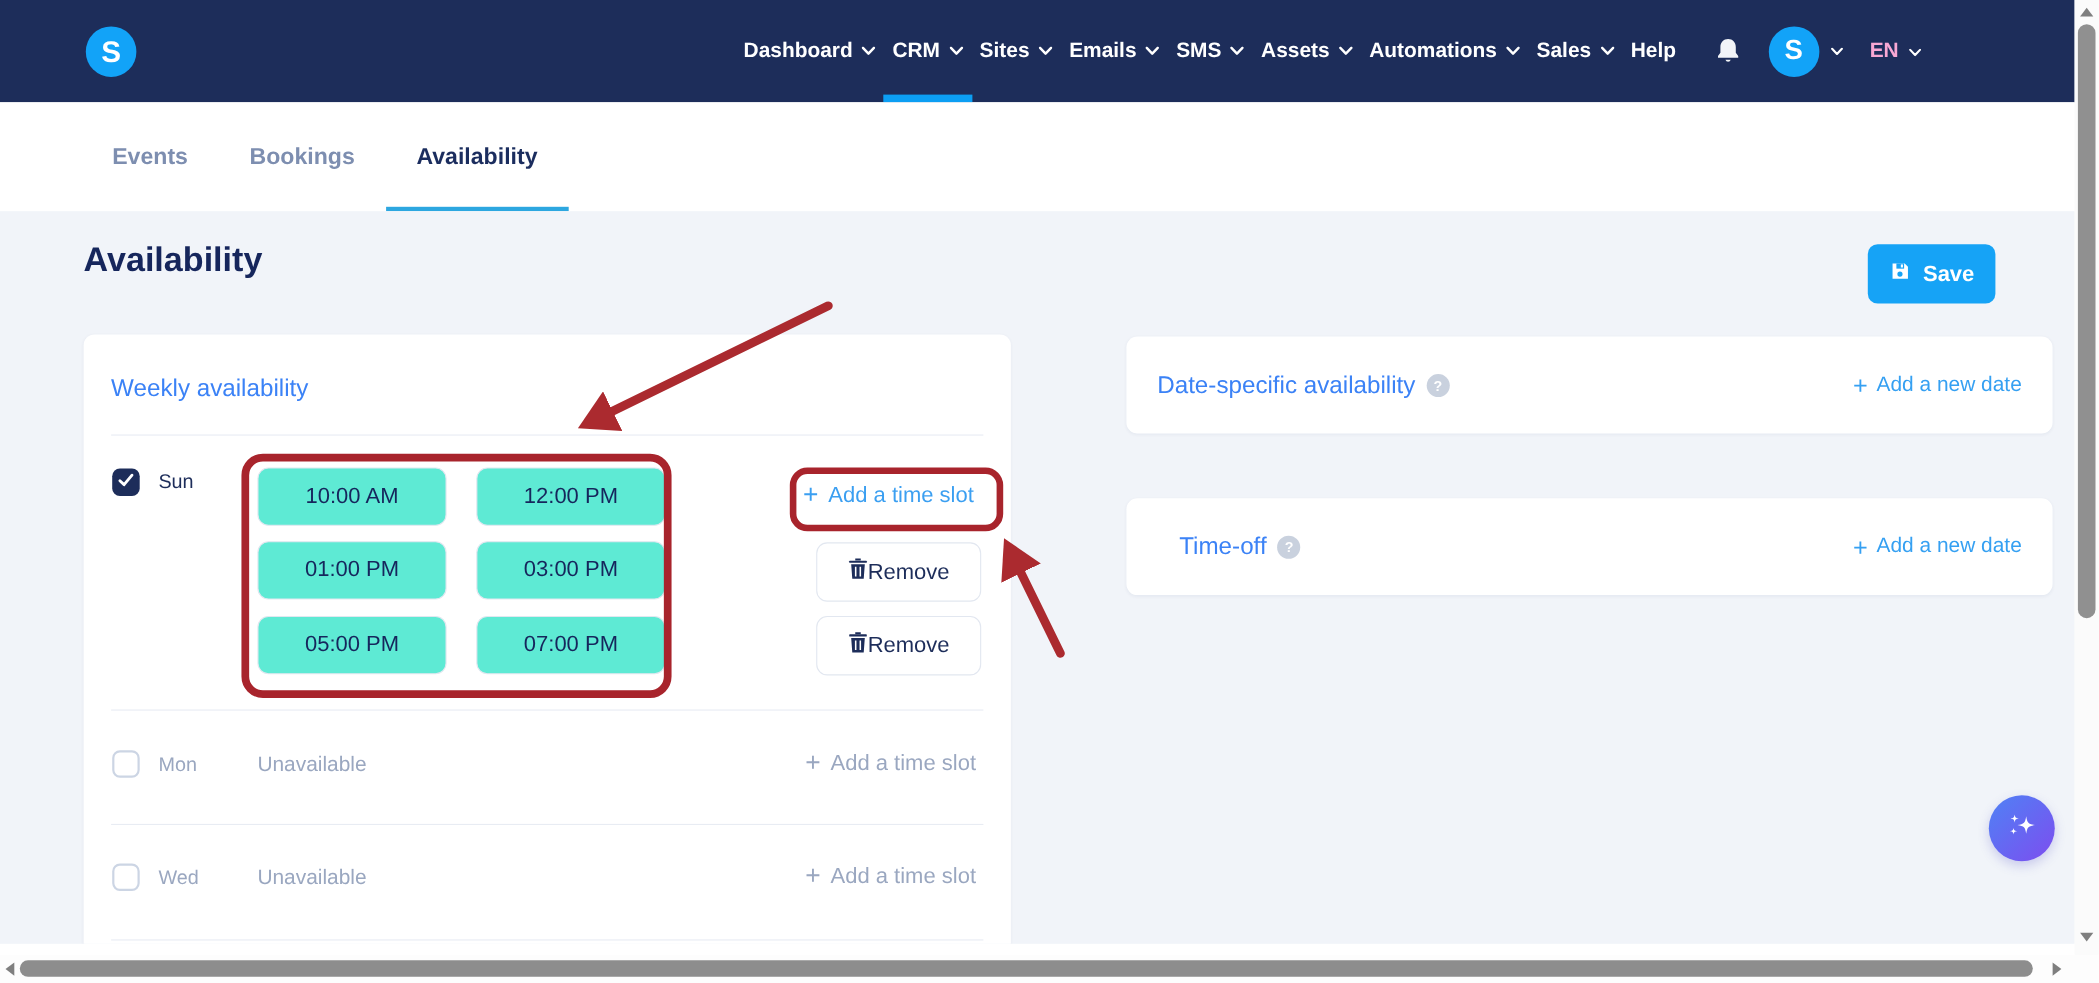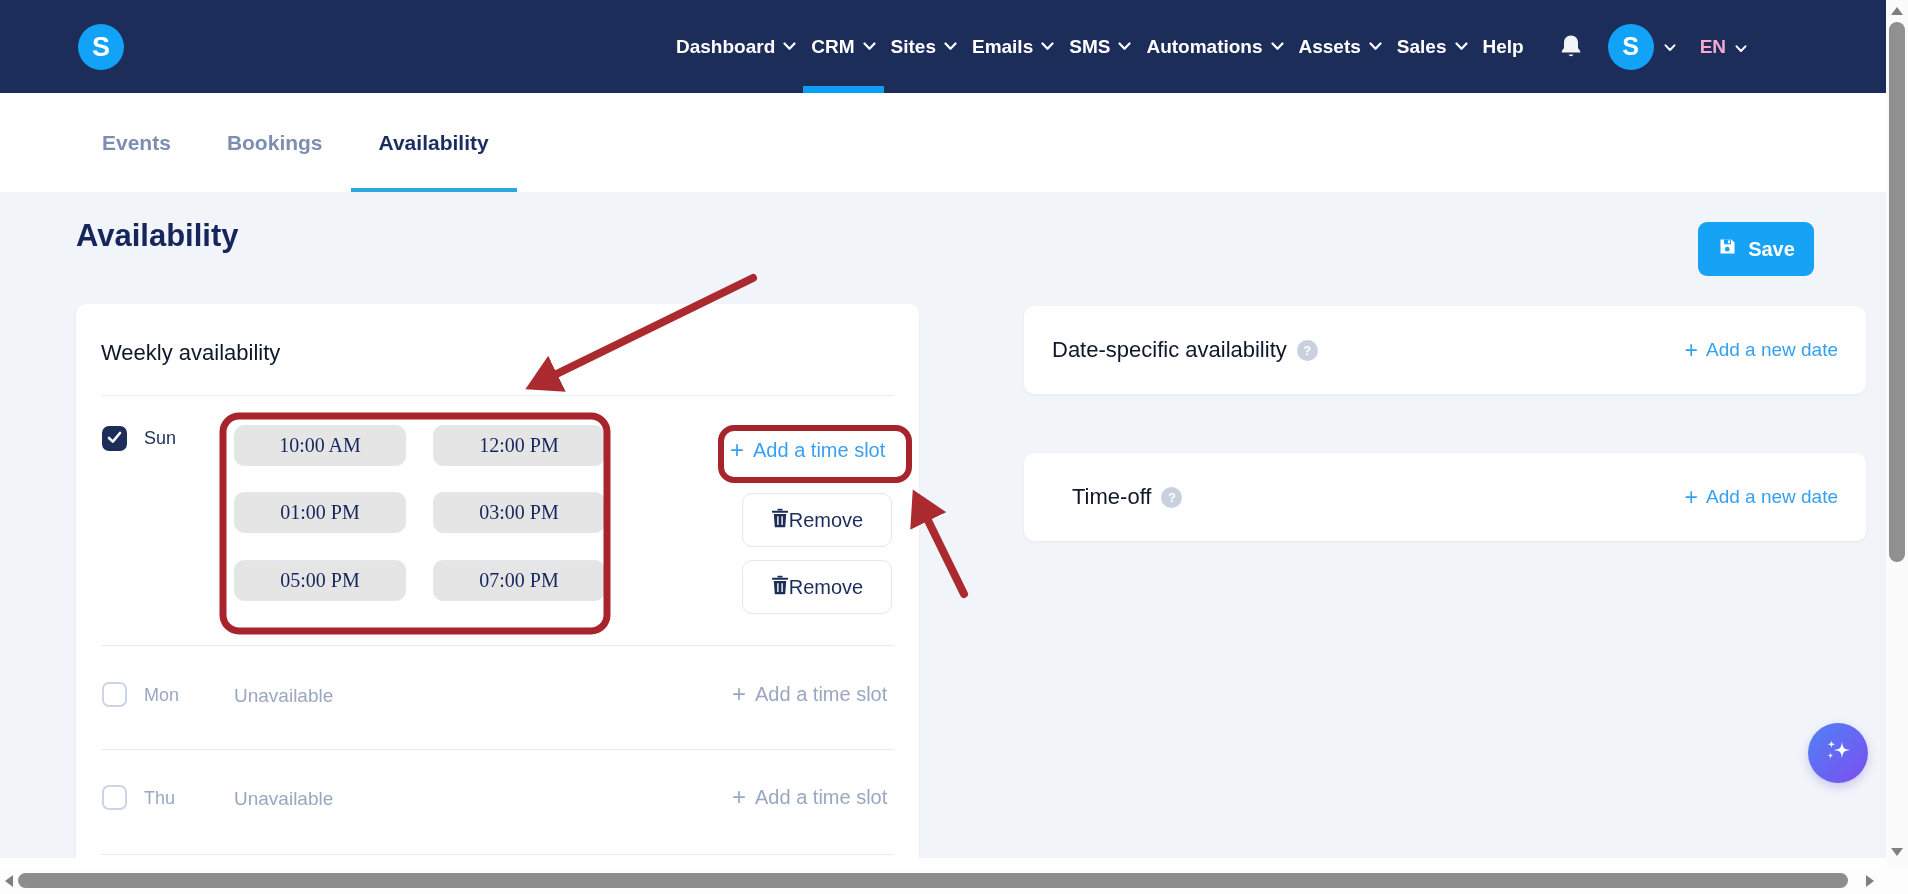--- a/index.html
+++ b/index.html
@@ -38,34 +38,34 @@
              background:#f1f4f9; overflow:hidden; }
   .page-title { position:absolute; left:76px; top:26px; font-size:31px; font-weight:700; color:#16265c; }
   .save-btn { position:absolute; left:1698px; top:30px; width:116px; height:54px; background:#16a3f6;
               border:none; border-radius:9px; color:#fff; font-size:20px; font-weight:700;
               display:flex; align-items:center; justify-content:center; gap:10px; cursor:pointer;
               font-family:"Liberation Sans", sans-serif; }
 
   .card { position:absolute; background:#fff; border-radius:10px;
           box-shadow:0 1px 3px rgba(23,38,92,.05); }
   .card-weekly { left:76px; top:112px; width:843px; height:600px; }
-  .card-title { font-size:22px; font-weight:500; color:#0f172a; }
+  .card-title { font-size:22px; font-weight:500; color:#3b82f6; }
   .divider { position:absolute; left:25px; right:25px; height:1px; background:#e8ecf3; }
 
   .checkbox { position:absolute; width:25px; height:25px; border-radius:7px; cursor:pointer; }
   .checkbox.checked { background:#1d2d5a; display:flex; align-items:center; justify-content:center; }
   .checkbox.unchecked { background:#fff; border:2px solid #ccd5e4; }
   .day-label { position:absolute; font-size:18px; font-weight:500; }
   .day-on  { color:#1d2d5a; }
   .day-off { color:#9aa7c0; }
   .unavail { position:absolute; font-size:19px; color:#9aa7c0; }
 
-  .time-input { position:absolute; width:172px; height:41px; background:#e5e5e5;
+  .time-input { position:absolute; width:172px; height:53px; background:#5eead4;
                 border:1px solid #e2e7f0; border-radius:10px; color:#16265c; font-size:20px;
-                display:flex; align-items:center; justify-content:center; cursor:pointer;font-family:Liberation Serif, serif; }
+                display:flex; align-items:center; justify-content:center; cursor:pointer; }
 
   .add-slot { position:absolute; display:flex; align-items:center; gap:9px; cursor:pointer; }
   .add-slot .plus { font-size:24px; font-weight:400; line-height:1; }
   .add-slot .lbl  { font-size:20px; }
   .add-slot.blue { color:#3b9ff1; }
   .add-slot.gray { color:#9aa7c0; }
 
   .remove-btn { position:absolute; width:150px; height:54px; background:#fff;
                 border:1px solid #e2e7f0; border-radius:10px; color:#1d2d5a; font-size:20px;
                 display:flex; align-items:center; justify-content:center; cursor:pointer;
@@ -147,29 +147,29 @@
       </div>
       <div class="nav-item">
         <span>SMS</span>
         <span class="chev">
             <svg width="13" height="9" viewBox="0 0 13 9">
               <polyline points="1.5,1.5 6.5,6.8 11.5,1.5" fill="none" stroke="#fff" stroke-width="2.2" stroke-linecap="round" stroke-linejoin="round"></polyline>
             </svg>
           </span>
       </div>
       <div class="nav-item">
+        <span>Assets</span>
+        <span class="chev">
+            <svg width="13" height="9" viewBox="0 0 13 9">
+              <polyline points="1.5,1.5 6.5,6.8 11.5,1.5" fill="none" stroke="#fff" stroke-width="2.2" stroke-linecap="round" stroke-linejoin="round"></polyline>
+            </svg>
+          </span>
+      </div>
+      <div class="nav-item">
         <span>Automations</span>
-        <span class="chev">
-            <svg width="13" height="9" viewBox="0 0 13 9">
-              <polyline points="1.5,1.5 6.5,6.8 11.5,1.5" fill="none" stroke="#fff" stroke-width="2.2" stroke-linecap="round" stroke-linejoin="round"></polyline>
-            </svg>
-          </span>
-      </div>
-      <div class="nav-item">
-        <span>Assets</span>
         <span class="chev">
             <svg width="13" height="9" viewBox="0 0 13 9">
               <polyline points="1.5,1.5 6.5,6.8 11.5,1.5" fill="none" stroke="#fff" stroke-width="2.2" stroke-linecap="round" stroke-linejoin="round"></polyline>
             </svg>
           </span>
       </div>
       <div class="nav-item">
         <span>Sales</span>
         <span class="chev">
             <svg width="13" height="9" viewBox="0 0 13 9">
@@ -279,21 +279,21 @@
       <div class="day-label day-off" style="left:68px;top:381px;">Mon</div>
       <div class="unavail" style="left:158px;top:381px;">Unavailable</div>
       <div class="add-slot gray" style="left:656px;top:378px;">
         <span class="plus">+</span>
         <span class="lbl">Add a time slot</span>
       </div>
 
       <div class="divider" style="top:445px;"></div>
 
       <div class="checkbox unchecked" style="left:26px;top:481px;"></div>
-      <div class="day-label day-off" style="left:68px;top:484px;">Thu</div>
+      <div class="day-label day-off" style="left:68px;top:484px;">Wed</div>
       <div class="unavail" style="left:158px;top:484px;">Unavailable</div>
       <div class="add-slot gray" style="left:656px;top:481px;">
         <span class="plus">+</span>
         <span class="lbl">Add a time slot</span>
       </div>
 
       <div class="divider" style="top:550px;"></div>
     </section>
 
     <section class="card card-right card-date">

